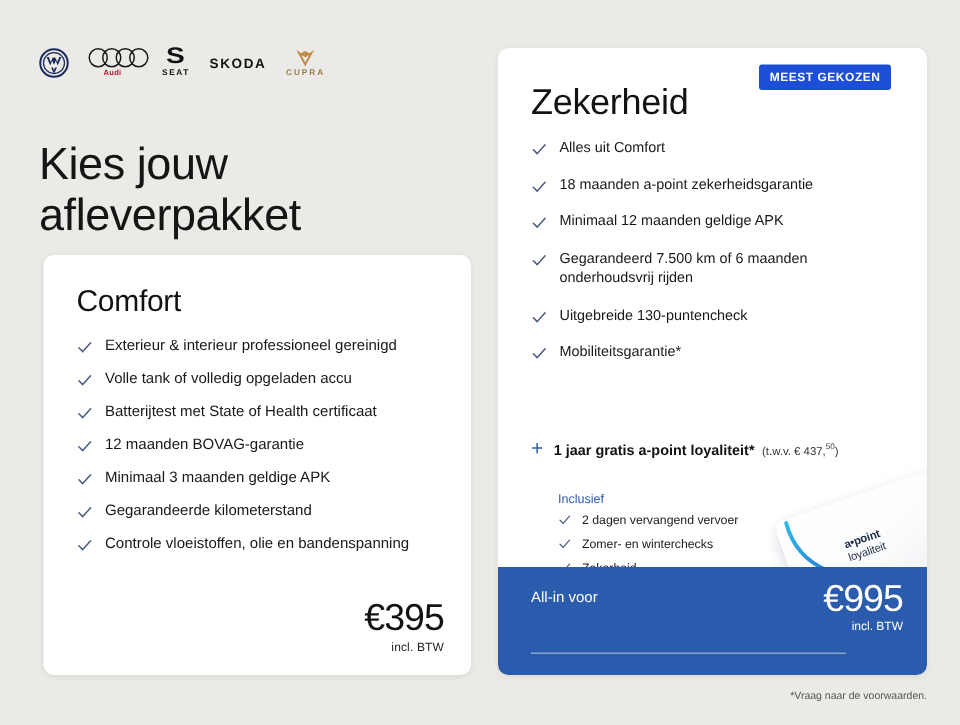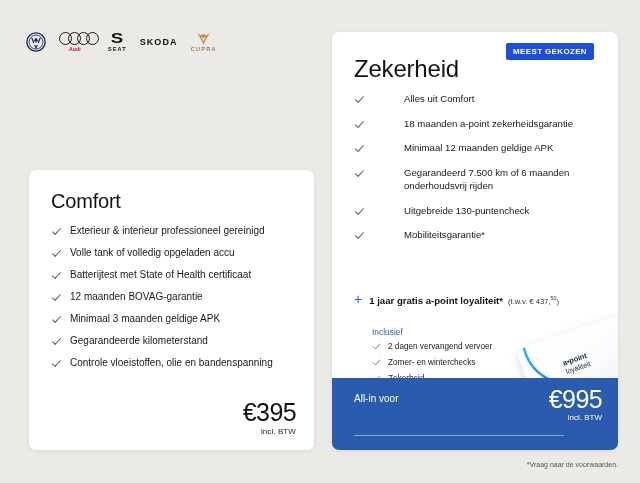--- a/index.html
+++ b/index.html
@@ -145,21 +145,21 @@
   .list-comfort {
     position: absolute;
     left: 22px; top: 54px;
     width: 246px;
   }
   .list-zekerheid {
     position: absolute;
     left: 22px; top: 60px;
     width: 246px;
   }
-  .list-zekerheid .feat { margin-bottom: 11px; gap: 31px; }
+  .list-zekerheid .feat { margin-bottom: 11px; }
   .list-zekerheid .txt { font-size: 9.6px; line-height: 13.5px; }
 
   
   .plus-row {
     position: absolute;
     left: 22px; top: 258px;
     width: 250px;
     display: flex;
     align-items: baseline;
   }
@@ -334,20 +334,21 @@
     <div class="logo logo-cupra">
       <svg width="17" height="13" viewBox="0 0 22 16">
         <path d="M11 15.5 L3.2 1.2 L7.4 4.2 L11 2.1 L14.6 4.2 L18.8 1.2 Z" fill="#C08A4B"></path>
         <path d="M11 11.8 L7.6 5.6 L11 7.6 L14.4 5.6 Z" fill="#ECEAE6"></path>
       </svg>
       <div class="word">CUPRA</div>
     </div>
 
   </div>
 
+  <h1 class="page-title">Kies jouw afleverpakket</h1>
 </div>
 
 <div class="card card-comfort">
 
   <div class="card-title">Comfort</div>
 
   <ul class="feat-list list-comfort" id="comfort-list">
       <li class="feat">
         <span class="check">
           <svg viewBox="0 0 14 14" width="100%" height="100%">

